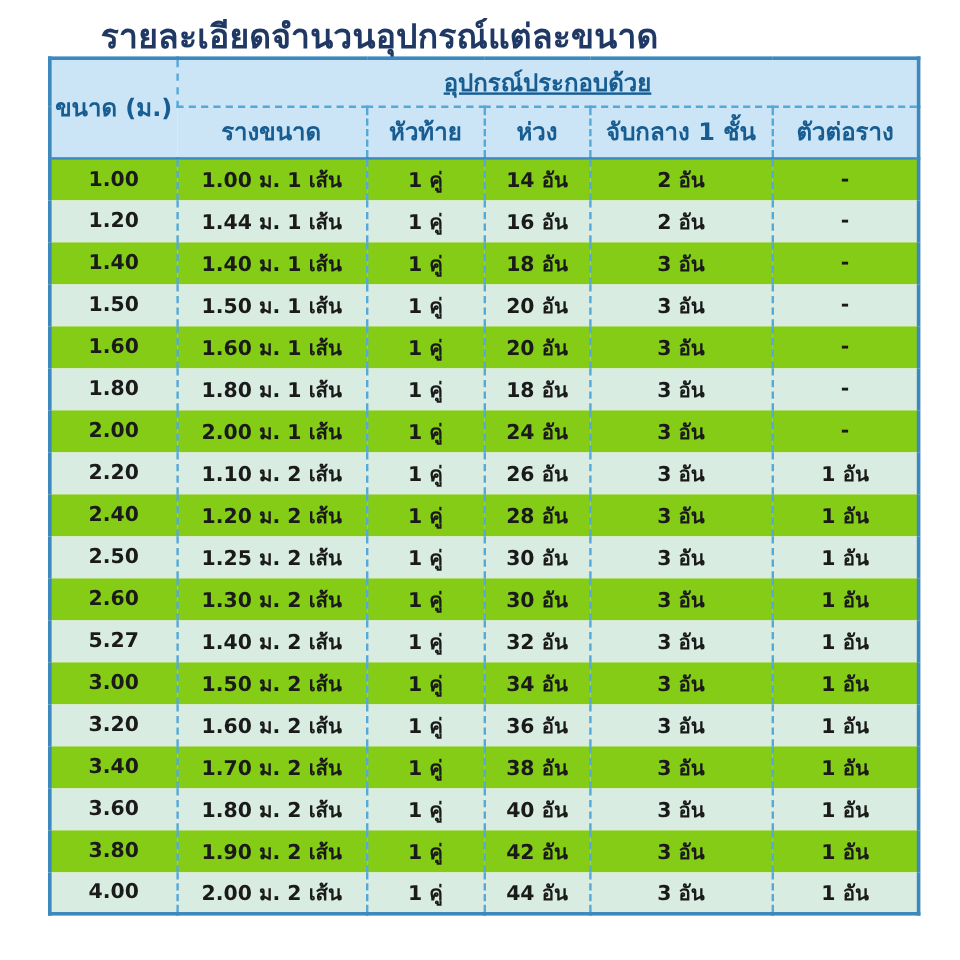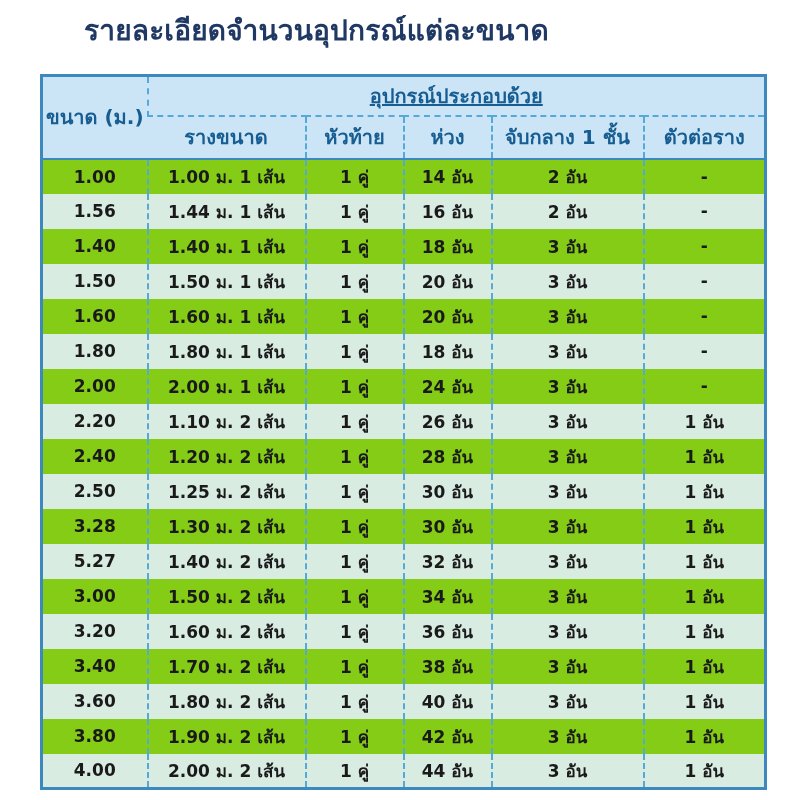--- a/index.html
+++ b/index.html
@@ -25,21 +25,21 @@
     left:40px;
     font-size:28px;
     font-weight:800;
     color:var(--title-text);
     letter-spacing:0.2px;
     white-space:nowrap;
     margin-left:44px;
   }
   table.equipment{
     position:absolute;
-    top:74px;
+    top:47px;
     left:40px;
     width:724px;
     border-collapse:collapse;
     table-layout:fixed;
     border:3px solid var(--table-border);
   }
   thead th{
     background:var(--header-bg);
     color:var(--header-text);
     font-size:20px;
@@ -98,21 +98,21 @@
   <tbody>
       <tr>
         <td>1.00</td>
         <td>1.00 ม. 1 เส้น</td>
         <td>1 คู่</td>
         <td>14 อัน</td>
         <td>2 อัน</td>
         <td>-</td>
       </tr>
       <tr class="alt">
-        <td>1.56</td>
+        <td>1.20</td>
         <td>1.44 ม. 1 เส้น</td>
         <td>1 คู่</td>
         <td>16 อัน</td>
         <td>2 อัน</td>
         <td>-</td>
       </tr>
       <tr>
         <td>1.40</td>
         <td>1.40 ม. 1 เส้น</td>
         <td>1 คู่</td>
@@ -170,21 +170,21 @@
       </tr>
       <tr class="alt">
         <td>2.50</td>
         <td>1.25 ม. 2 เส้น</td>
         <td>1 คู่</td>
         <td>30 อัน</td>
         <td>3 อัน</td>
         <td>1 อัน</td>
       </tr>
       <tr>
-        <td>3.28</td>
+        <td>2.60</td>
         <td>1.30 ม. 2 เส้น</td>
         <td>1 คู่</td>
         <td>30 อัน</td>
         <td>3 อัน</td>
         <td>1 อัน</td>
       </tr>
       <tr class="alt">
         <td>5.27</td>
         <td>1.40 ม. 2 เส้น</td>
         <td>1 คู่</td>

